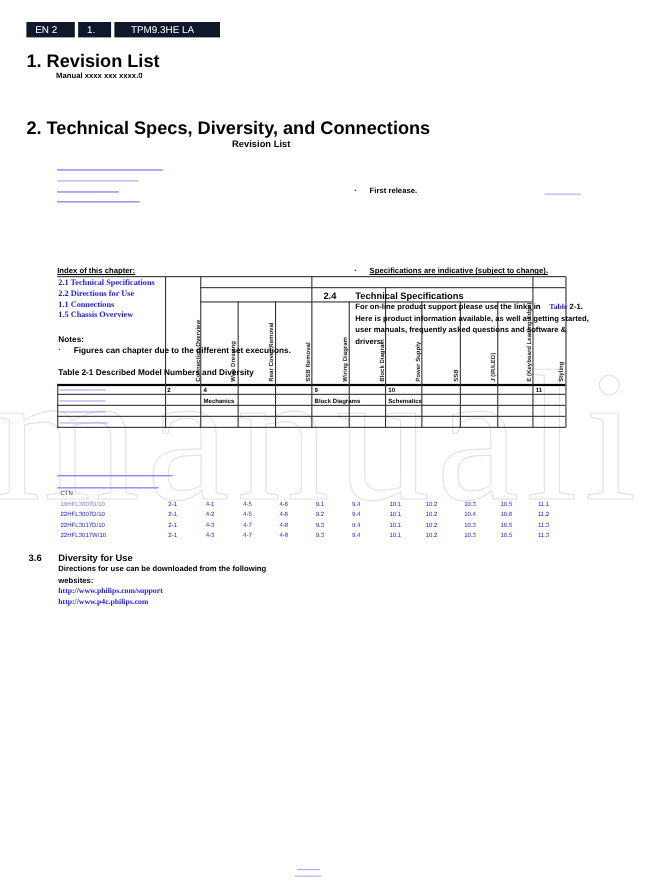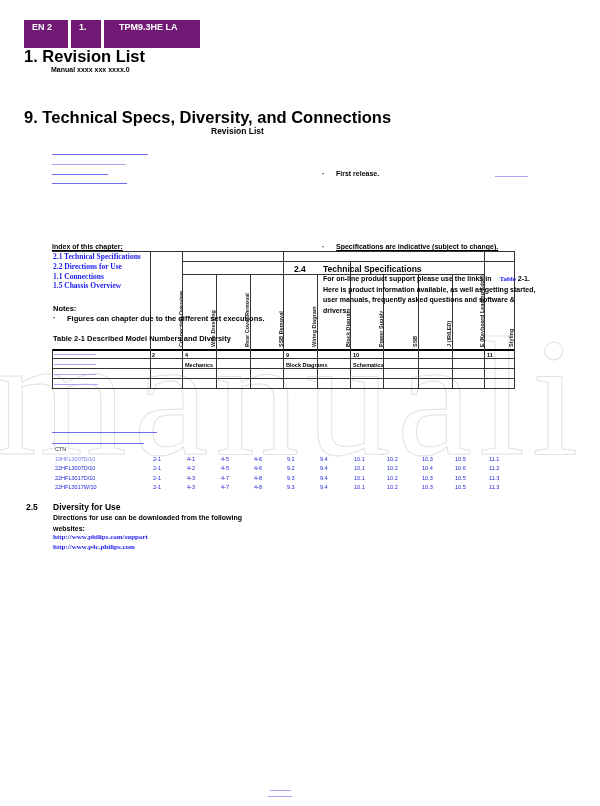--- a/index.html
+++ b/index.html
@@ -1,18 +1,18 @@
 <!DOCTYPE html>
 <html><head>
 <meta charset="utf-8">
 <style>
   html,body{margin:0;padding:0;background:#fff;}
   body{width:600px;height:806px;position:relative;overflow:hidden;font-family:"Liberation Sans",sans-serif;color:#000;}
   .abs{position:absolute;}
-  .hdrbox{position:absolute;top:20px;height:28px;background:#701a75;color:#fff;font-weight:bold;font-size:9px;line-height:14px;}
+  .hdrbox{position:absolute;top:20px;height:14px;background:#0f172a;color:#fff;font-weight:normal;font-size:9px;line-height:14px;}
   .h1{font-size:16.5px;font-weight:bold;}
   .small{font-size:7px;font-weight:bold;}
   .link-line{position:absolute;height:1px;background:#6b6bf0;}
   .link-line.faint{background:#a8a8f4;}
   .blue{color:#1a1af0;font-family:Liberation Serif, serif;}
   .grid{position:absolute;left:52px;top:251px;width:462px;height:138px;}
   .vl{position:absolute;width:1px;background:#333;}
   .hl{position:absolute;height:1px;background:#333;}
   .vtext{position:absolute;transform:rotate(-90deg);transform-origin:left top;white-space:nowrap;font-size:5.5px;font-weight:bold;color:#222;}
   .idx{font-size:7.5px;font-weight:bold;}
@@ -31,21 +31,21 @@
 <div class="hdrbox" style="left:71px;width:30px;">
   <span style="padding-left:8px;">1.</span>
 </div>
 <div class="hdrbox" style="left:104px;width:96px;">
   <span style="padding-left:15px;">TPM9.3HE LA</span>
 </div>
 
 <div class="abs h1" style="left:24px;top:47px;">1. Revision List</div>
 <div class="abs small" style="left:51px;top:66px;">Manual xxxx xxx xxxx.0</div>
 
-<div class="abs h1" style="left:24px;top:108px;">9. Technical Specs, Diversity, and Connections</div>
+<div class="abs h1" style="left:24px;top:108px;">2. Technical Specs, Diversity, and Connections</div>
 <div class="abs" style="left:211px;top:126px;font-size:8.5px;font-weight:bold;">Revision List</div>
 
 <div class="link-line" style="left:52px;top:154px;width:96px;"></div>
 <div class="link-line faint" style="left:52px;top:164px;width:74px;"></div>
 <div class="link-line" style="left:52px;top:174px;width:56px;"></div>
 <div class="link-line" style="left:52px;top:183px;width:75px;"></div>
 
 <div class="abs small" style="left:322px;top:170px;">·</div>
 <div class="abs small" style="left:336px;top:170px;">First release.</div>
 <div class="link-line faint" style="left:495px;top:176px;width:33px;"></div>
@@ -179,20 +179,20 @@
   <span style="left:199px;">4-8</span>
   <span style="left:232px;">9.3</span>
   <span style="left:265px;">9.4</span>
   <span style="left:299px;">10.1</span>
   <span style="left:332px;">10.2</span>
   <span style="left:367px;">10.3</span>
   <span style="left:400px;">10.5</span>
   <span style="left:434px;">11.3</span>
 </div>
 
-<div class="abs" style="left:26px;top:502px;font-size:8.5px;font-weight:bold;">2.5</div>
+<div class="abs" style="left:26px;top:502px;font-size:8.5px;font-weight:bold;">3.6</div>
 <div class="abs" style="left:53px;top:502px;font-size:8.5px;font-weight:bold;">Diversity for Use</div>
 <div class="abs" style="left:53px;top:513px;width:200px;font-size:7px;font-weight:bold;line-height:10.5px;">Directions for use can be downloaded from the following websites:</div>
 <div class="abs blue" style="left:53px;top:533px;font-size:7px;font-weight:bold;">http://www.philips.com/support</div>
 <div class="abs blue" style="left:53px;top:543px;font-size:7px;font-weight:bold;">http://www.p4c.philips.com</div>
 
 <div class="link-line faint" style="left:270px;top:790px;width:21px;"></div>
 <div class="link-line faint" style="left:268px;top:796px;width:24px;"></div>
 
 </body></html>

